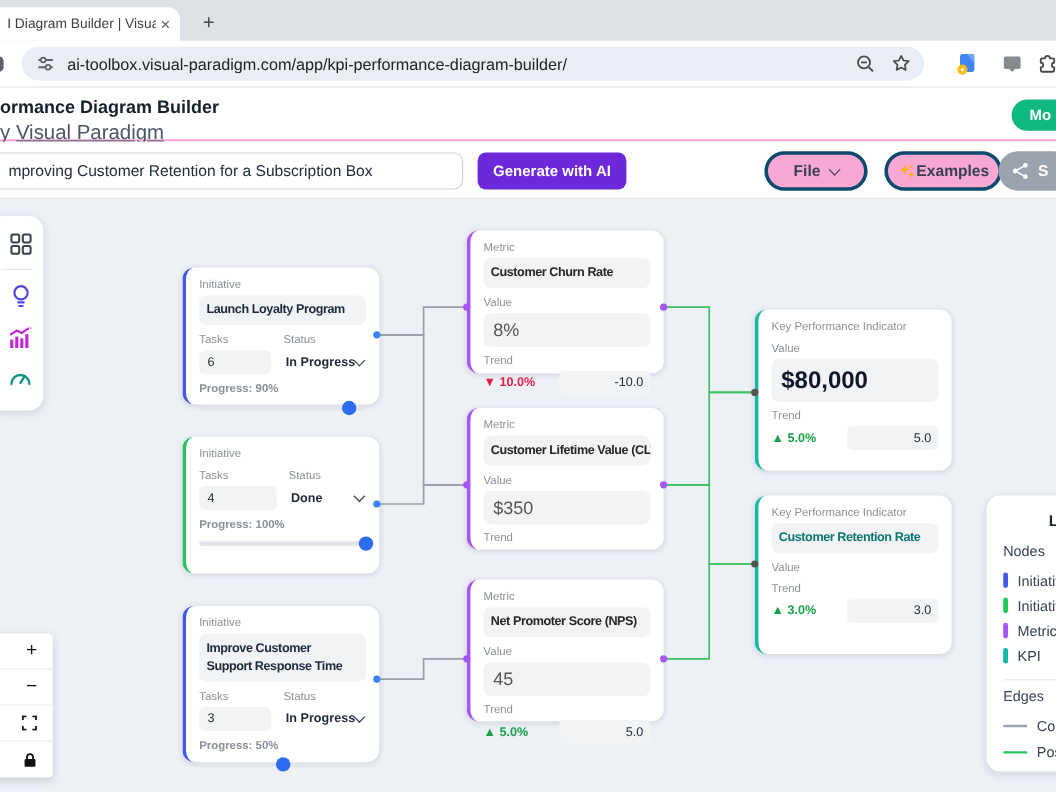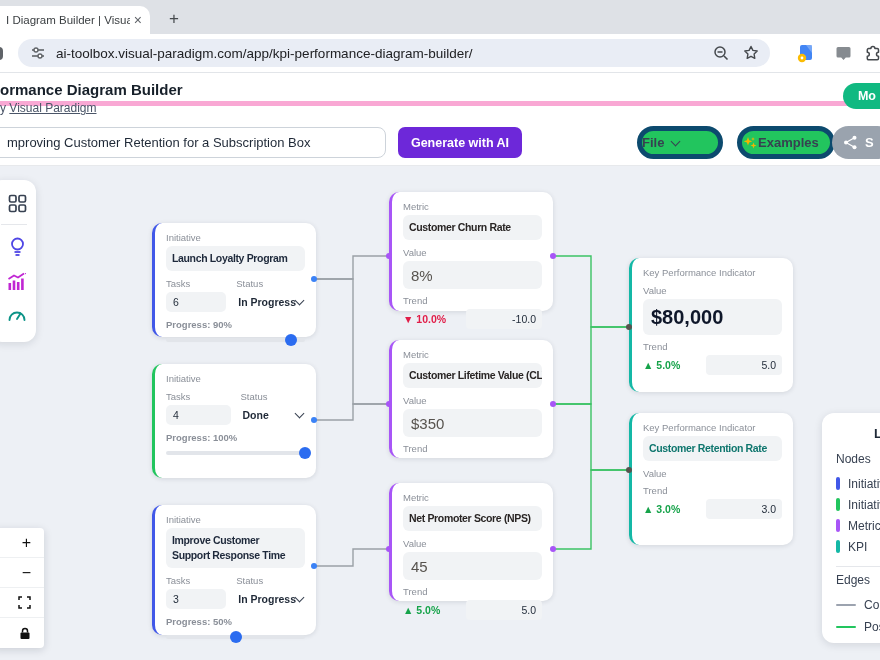--- a/index.html
+++ b/index.html
@@ -16,33 +16,33 @@
           justify-content:center;font-size:17px;color:#45494d;}
   .addressbar{position:absolute;top:34px;left:0;right:0;height:39px;background:#fff;border-bottom:1px solid #e2e5e9;}
   .cut-ic{position:absolute;left:-4px;top:13px;width:7px;height:13px;border-radius:0 4px 4px 0;background:#5f6368;}
   .urlpill{position:absolute;left:18px;top:5px;width:752px;height:28px;background:#e9edf5;border-radius:14px;
            display:flex;align-items:center;padding:0 10px 0 12px;}
   .url{font-size:13.5px;color:#202124;margin-left:10px;flex:1;white-space:nowrap;overflow:hidden;}
   .pill-ic{margin-left:12px;display:flex;align-items:center;}
   .ext-ic{position:absolute;top:9px;width:20px;height:20px;display:flex;align-items:center;justify-content:center;}
 
   
-  .appheader{position:absolute;top:74px;left:0;right:0;height:32px;background:#fff;border-bottom:5px solid #f9a8d4;}
+  .appheader{position:absolute;top:74px;left:0;right:0;height:44px;background:#fff;border-bottom:2px solid #f9a8d4;}
   .apptitle{position:absolute;left:0;top:7px;font-size:15px;font-weight:700;color:#17202a;white-space:nowrap;}
-  .byline{position:absolute;left:0;top:27px;font-size:12px;color:#4a5568;white-space:nowrap;}
+  .byline{position:absolute;left:0;top:27px;font-size:17px;color:#4a5568;white-space:nowrap;}
   .byline .lnk{text-decoration:underline;color:#4a5568;}
   .more-btn{position:absolute;right:-8px;top:9px;height:26px;background:#10b981;color:#fff;border-radius:14px 0 0 14px;
             padding:0 12px 0 15px;font-size:12.5px;font-weight:700;display:flex;align-items:center;}
   .toolbarrow{position:absolute;top:118px;left:0;right:0;height:48px;background:#fff;border-bottom:1px solid #e7e9ec;}
   .prompt{position:absolute;left:-14px;top:9px;width:400px;height:31px;border:1px solid #cdd3da;border-radius:8px;
           font-size:13px;color:#1f2937;padding:0 10px 0 20px;background:#fff;outline:none;}
   .gen-btn{position:absolute;left:398px;top:9px;width:124px;height:31px;background:#6d28d9;border-radius:7px;
            color:#fff;font-weight:700;font-size:12.5px;display:flex;align-items:center;justify-content:center;}
-  .pill-btn{position:absolute;top:8px;height:33px;border:5px solid #0c4a6e;border-radius:17px;background:#22c55e;
-            display:flex;align-items:center;justify-content:flex-start;font-size:13px;font-weight:700;color:#374151;gap:8px;}
+  .pill-btn{position:absolute;top:8px;height:33px;border:3px solid #0c4a6e;border-radius:17px;background:#f9a8d4;
+            display:flex;align-items:center;justify-content:center;font-size:13px;font-weight:700;color:#374151;gap:8px;}
   .file-btn{left:637px;width:86px;}
   .examples-btn{left:737px;width:98px;gap:0;}
   .share-btn{position:absolute;right:-14px;top:8px;width:62px;height:33px;background:#9aa3ae;border-radius:17px;
              display:flex;align-items:center;color:#fff;font-size:13px;font-weight:700;gap:7px;padding-left:11px;}
   .chev{width:7px;height:7px;border-right:1.7px solid #374151;border-bottom:1.7px solid #374151;
         transform:rotate(45deg);margin-top:-3px;}
 
   
   .canvas{position:absolute;top:166px;left:0;right:0;bottom:0;background:#edf0f5;}
   .edges{position:absolute;left:0;top:0;z-index:1;}

